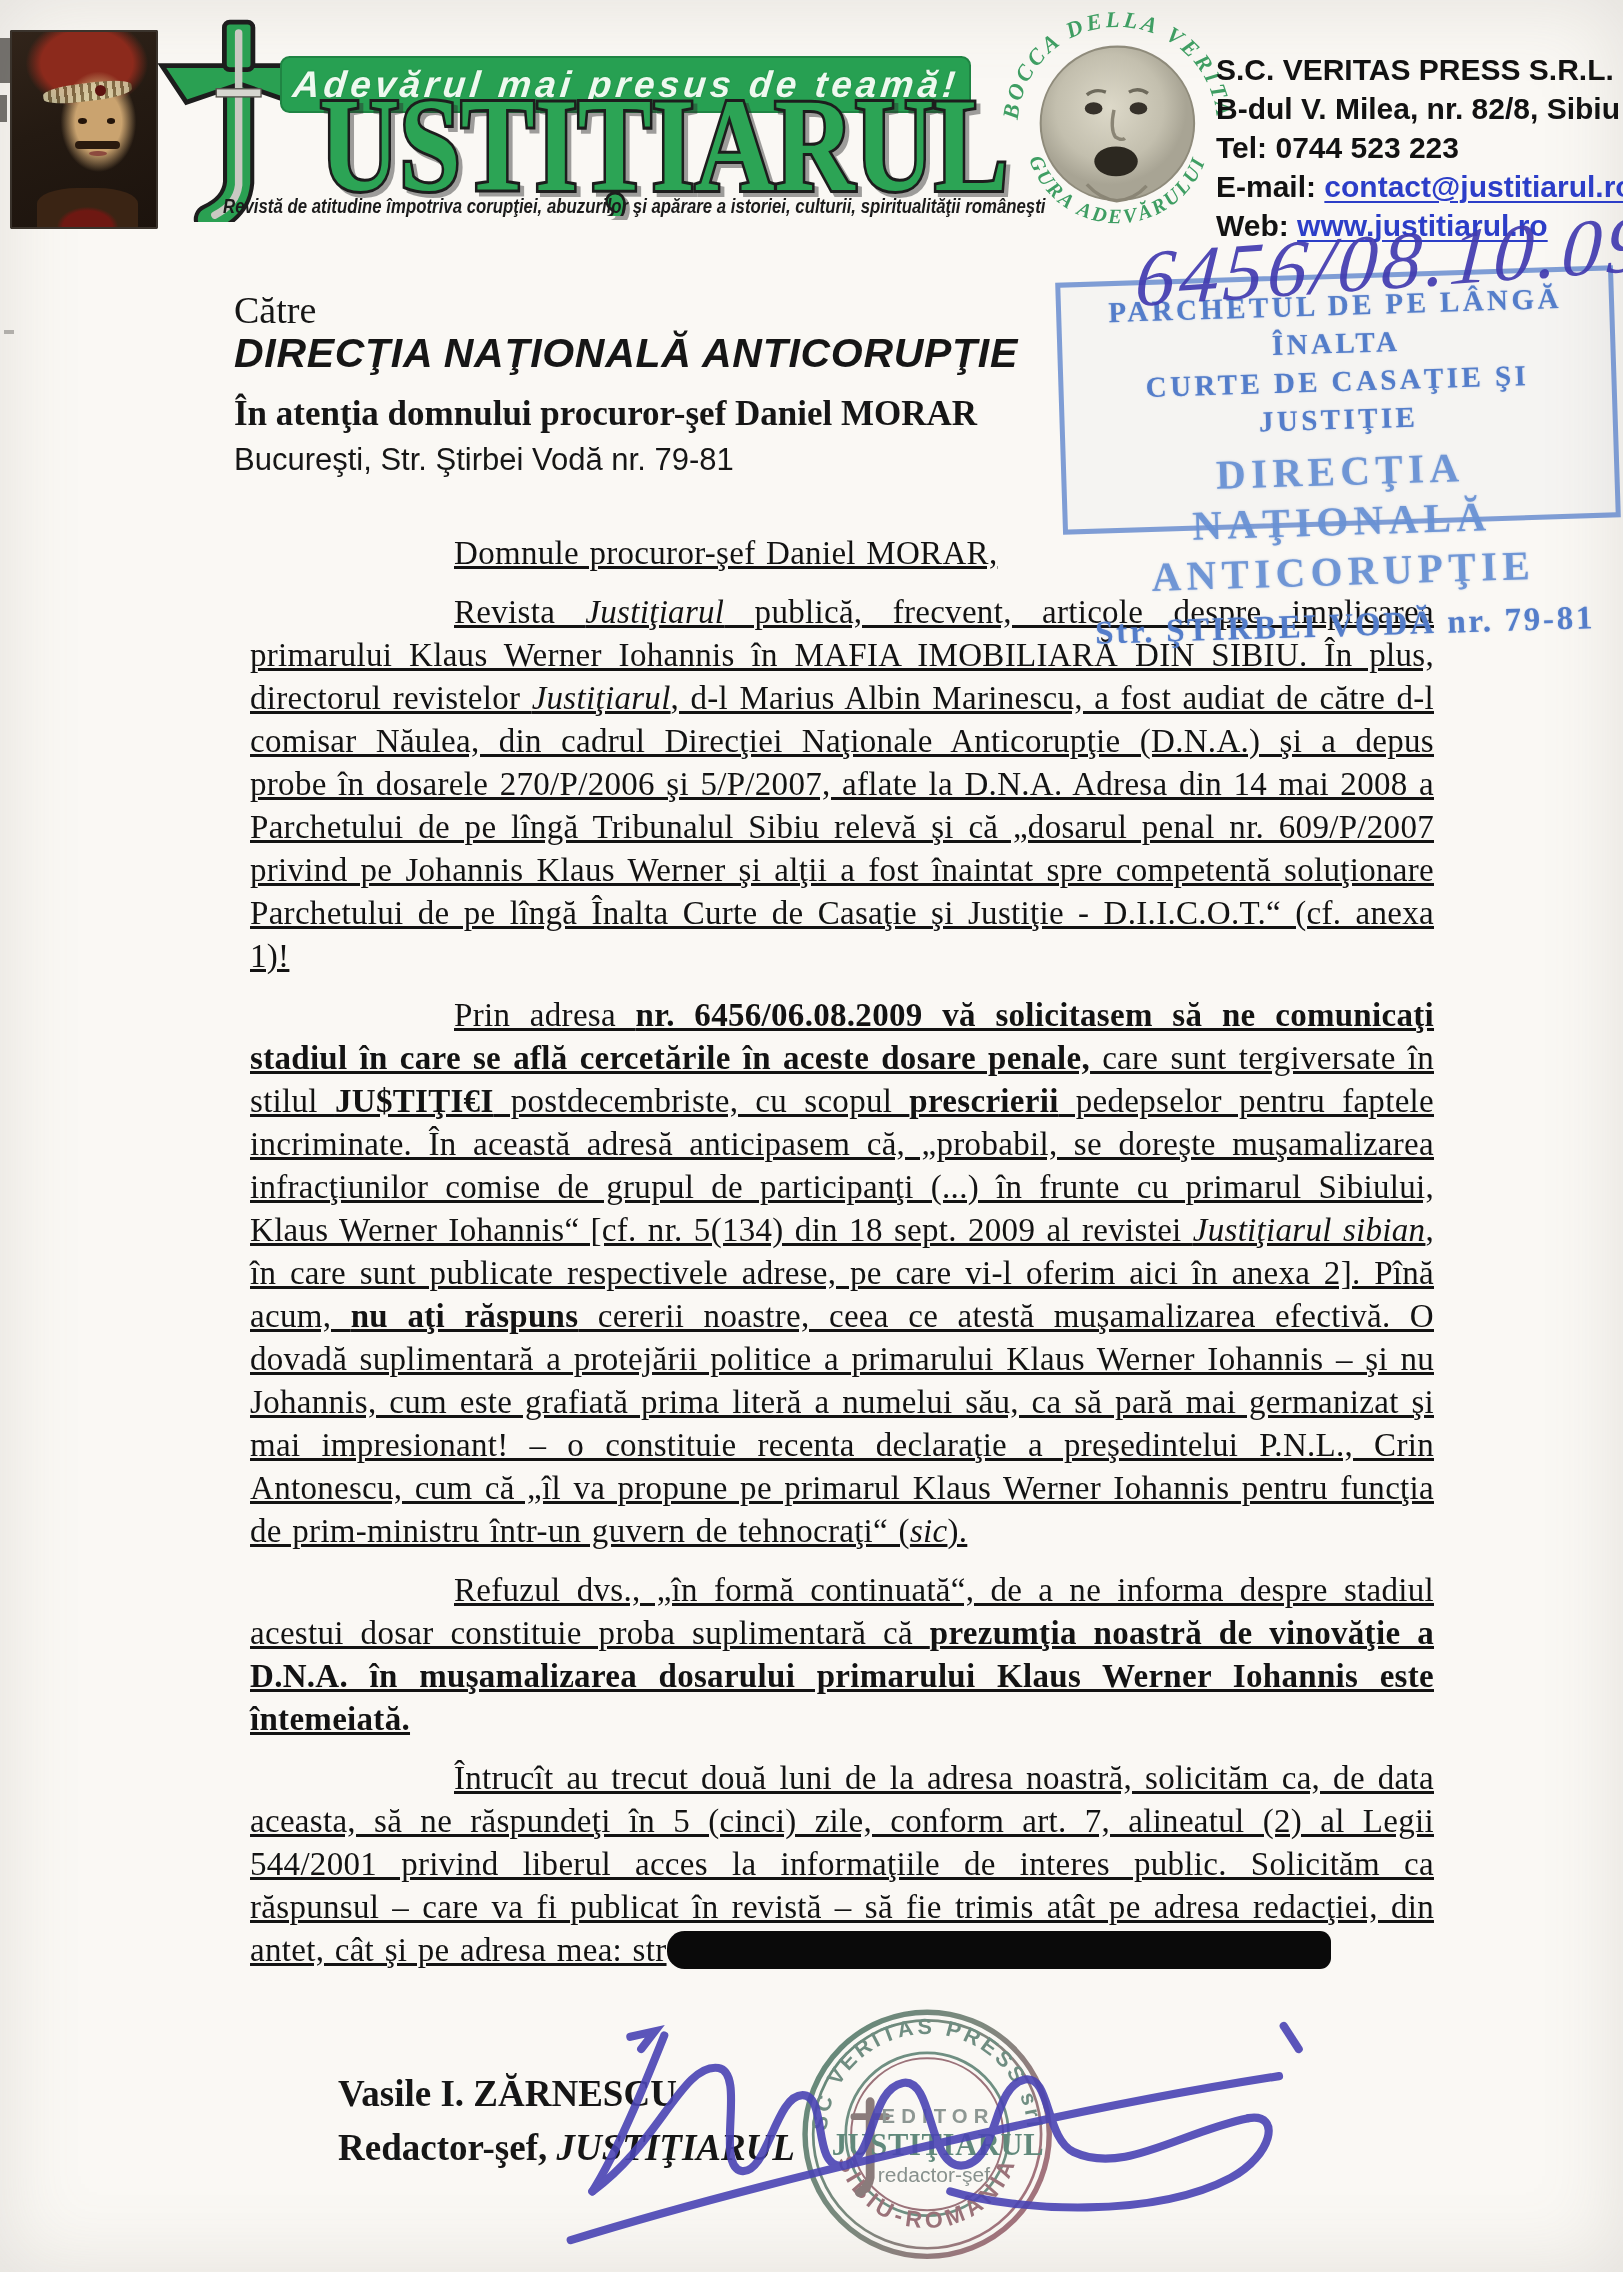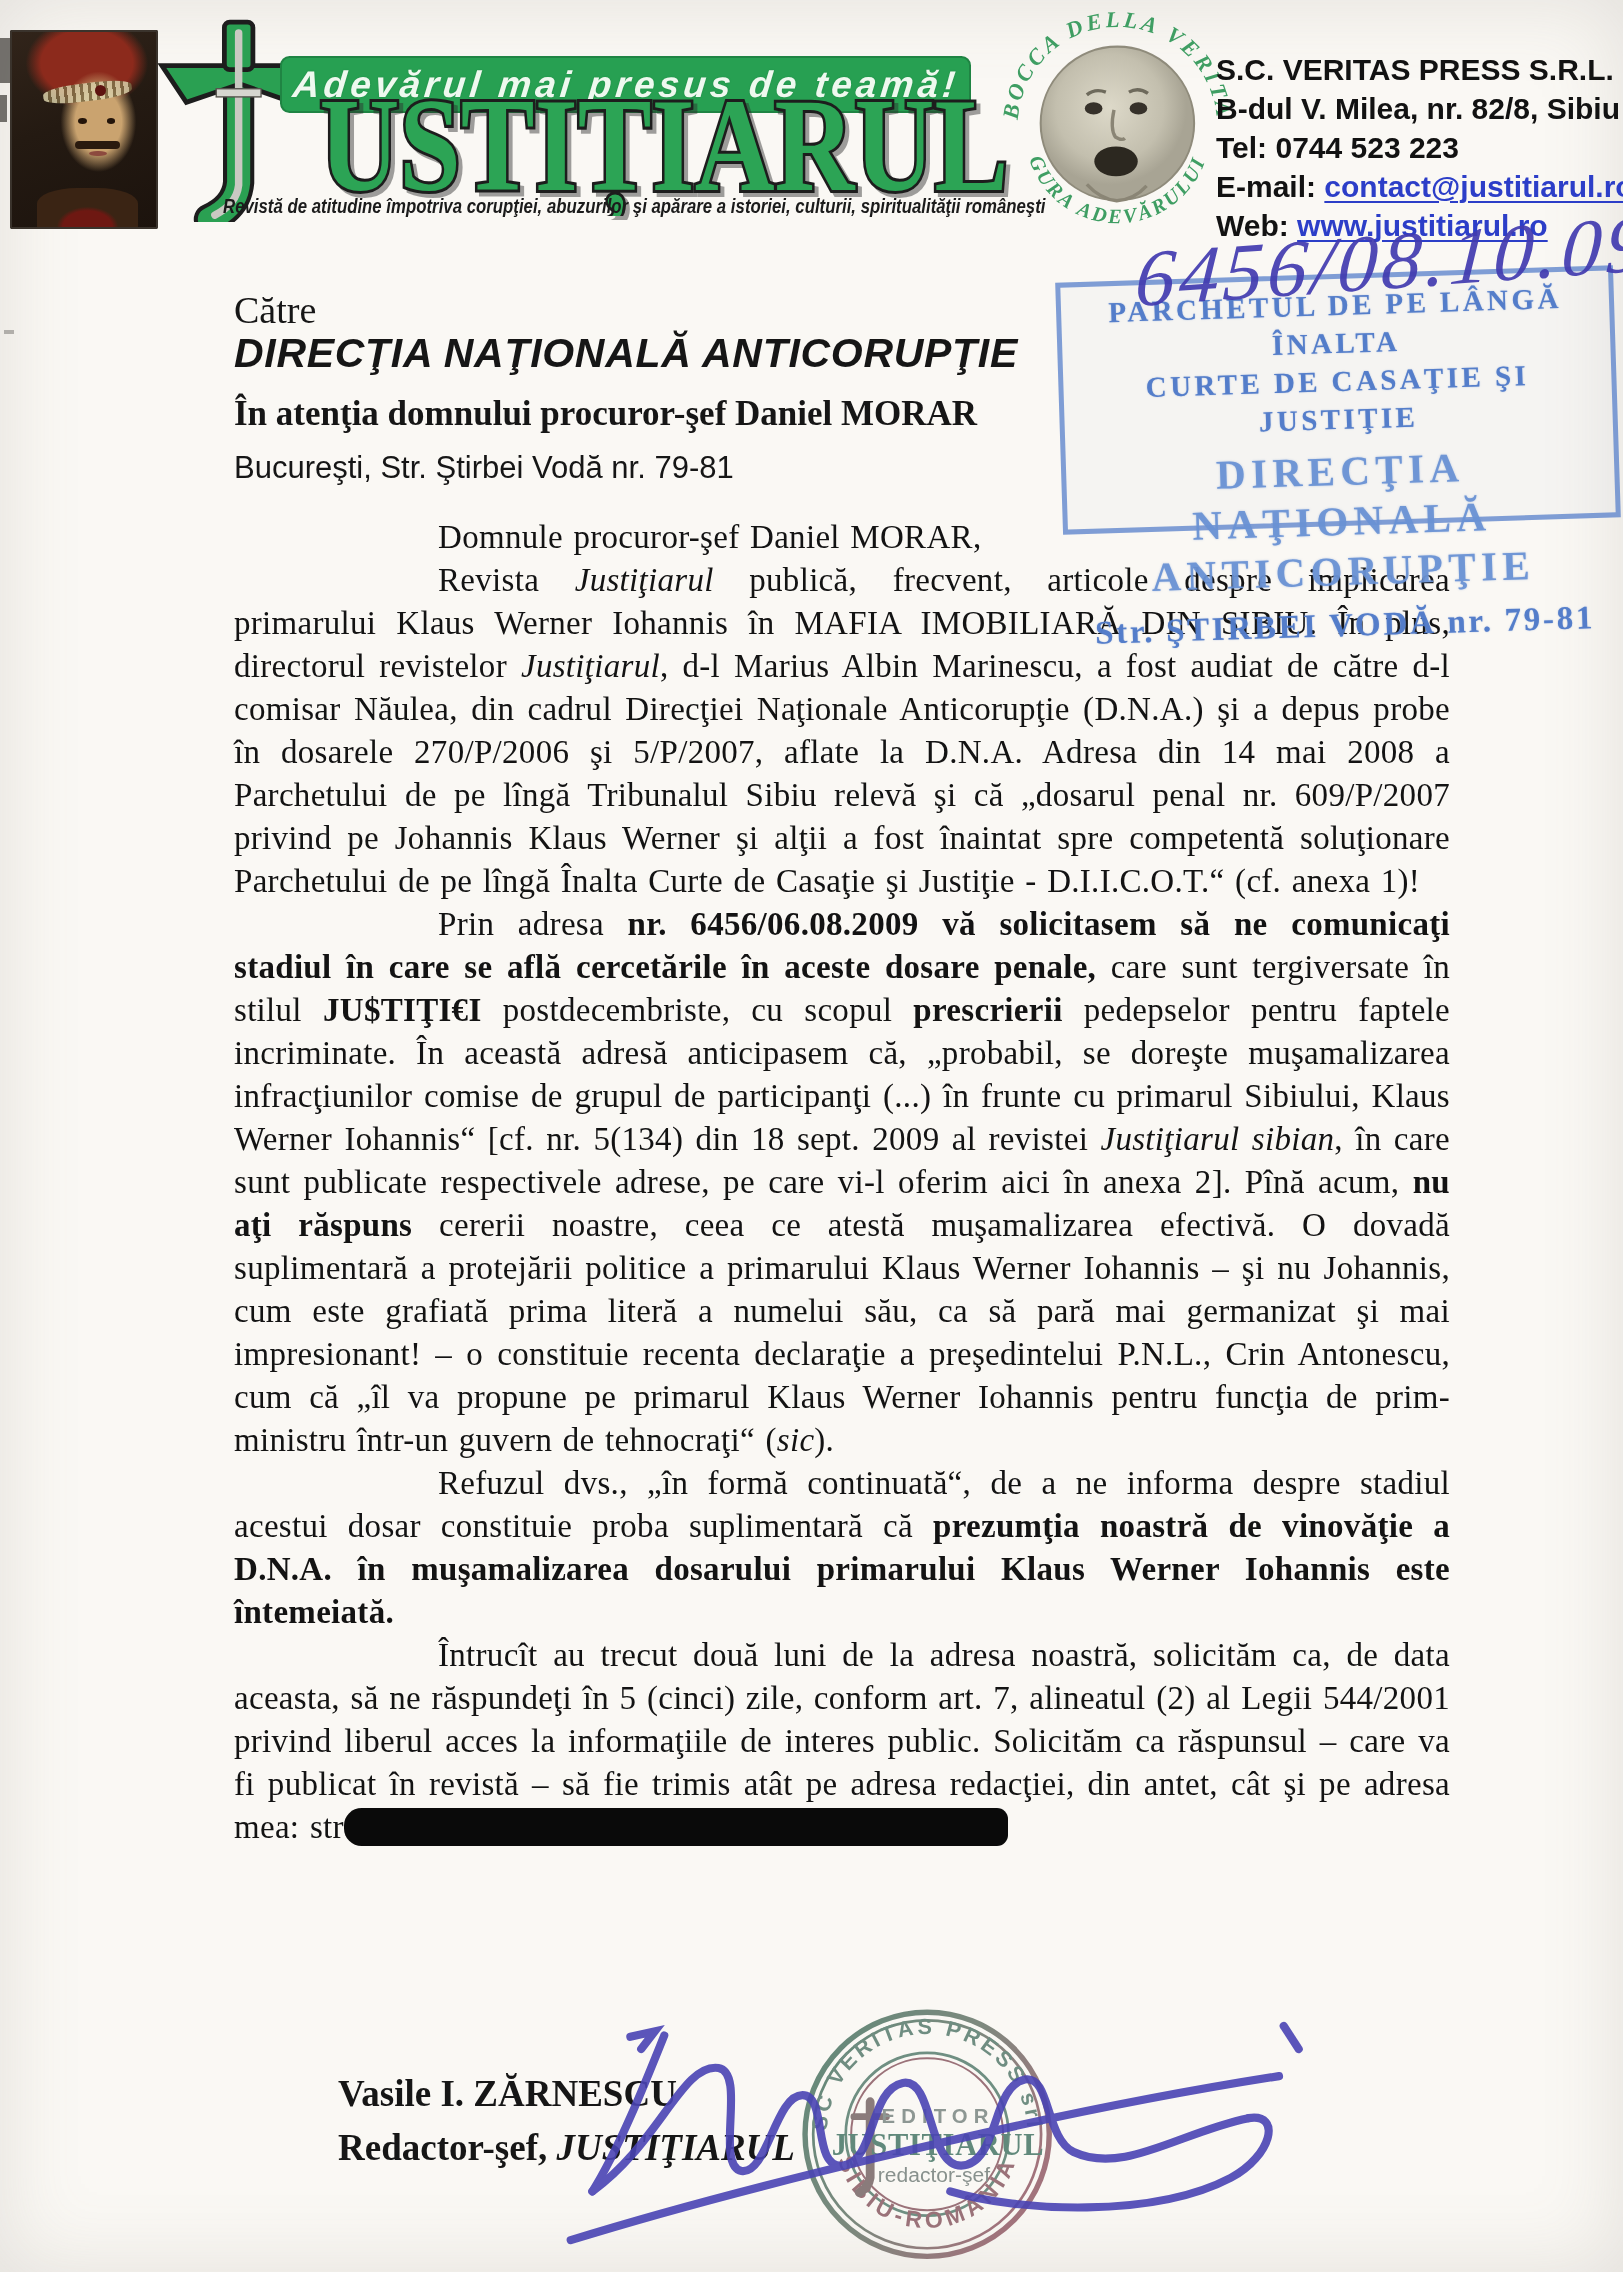--- a/index.html
+++ b/index.html
@@ -48,26 +48,26 @@
   .bluestamp .s1{font-size:29px;letter-spacing:3.4px;line-height:38px;text-shadow:0 0 1.4px rgba(98,135,205,.6);}
   .bluestamp .s2{font-size:41px;letter-spacing:5.4px;line-height:50px;margin-top:8.1px;color:rgba(105,145,212,.92);
           text-shadow:0 0 2px rgba(105,145,212,.5);}
   .bluestamp .s3{font-size:33px;letter-spacing:2.7px;line-height:41px;margin-top:9.5px;text-shadow:0 0 1.4px rgba(98,135,205,.6);}
 
   
   .to-label{left:234px;top:288px;font-size:38px;}
   .to-org{left:234px;top:330px;font-family:"Liberation Sans","DejaVu Sans",sans-serif;font-weight:bold;font-style:italic;
           font-size:41px;letter-spacing:0.7px;}
   .to-att{left:234px;top:394px;font-weight:bold;font-size:35px;}
-  .to-addr{left:234px;top:442px;font-family:"Liberation Sans","DejaVu Sans",sans-serif;font-size:31px;margin-top:8px;}
+  .to-addr{left:234px;top:442px;font-family:"Liberation Sans","DejaVu Sans",sans-serif;font-size:31px;}
 
   
   .body-block{left:234px;top:516px;width:1216px;font-size:33px;line-height:43px;text-align:justify;
           letter-spacing:0.3px;word-spacing:2px;color:#131313;}
-  .body-block p{margin:0;text-indent:204px;}
+  .body-block p{margin:16px;text-indent:204px;text-decoration:underline;}
   .body-block .b{font-weight:bold;}
   .body-block .i{font-style:italic;}
   .redacted{display:inline-block;width:664px;height:38px;background:#0a0a0a;border-radius:17.6px 11px 11px 17.6px;
           vertical-align:-8.1px;}
 
   
   .sig-block{left:338px;top:2052px;font-size:37px;font-weight:bold;line-height:54px;margin-top:15px;}
   .sig-block .pub{font-style:italic;}
   .roundstamp-svg{left:786px;top:2000px;z-index:7;opacity:.88;}
   .signature-svg{left:543px;top:1988px;z-index:8;}

